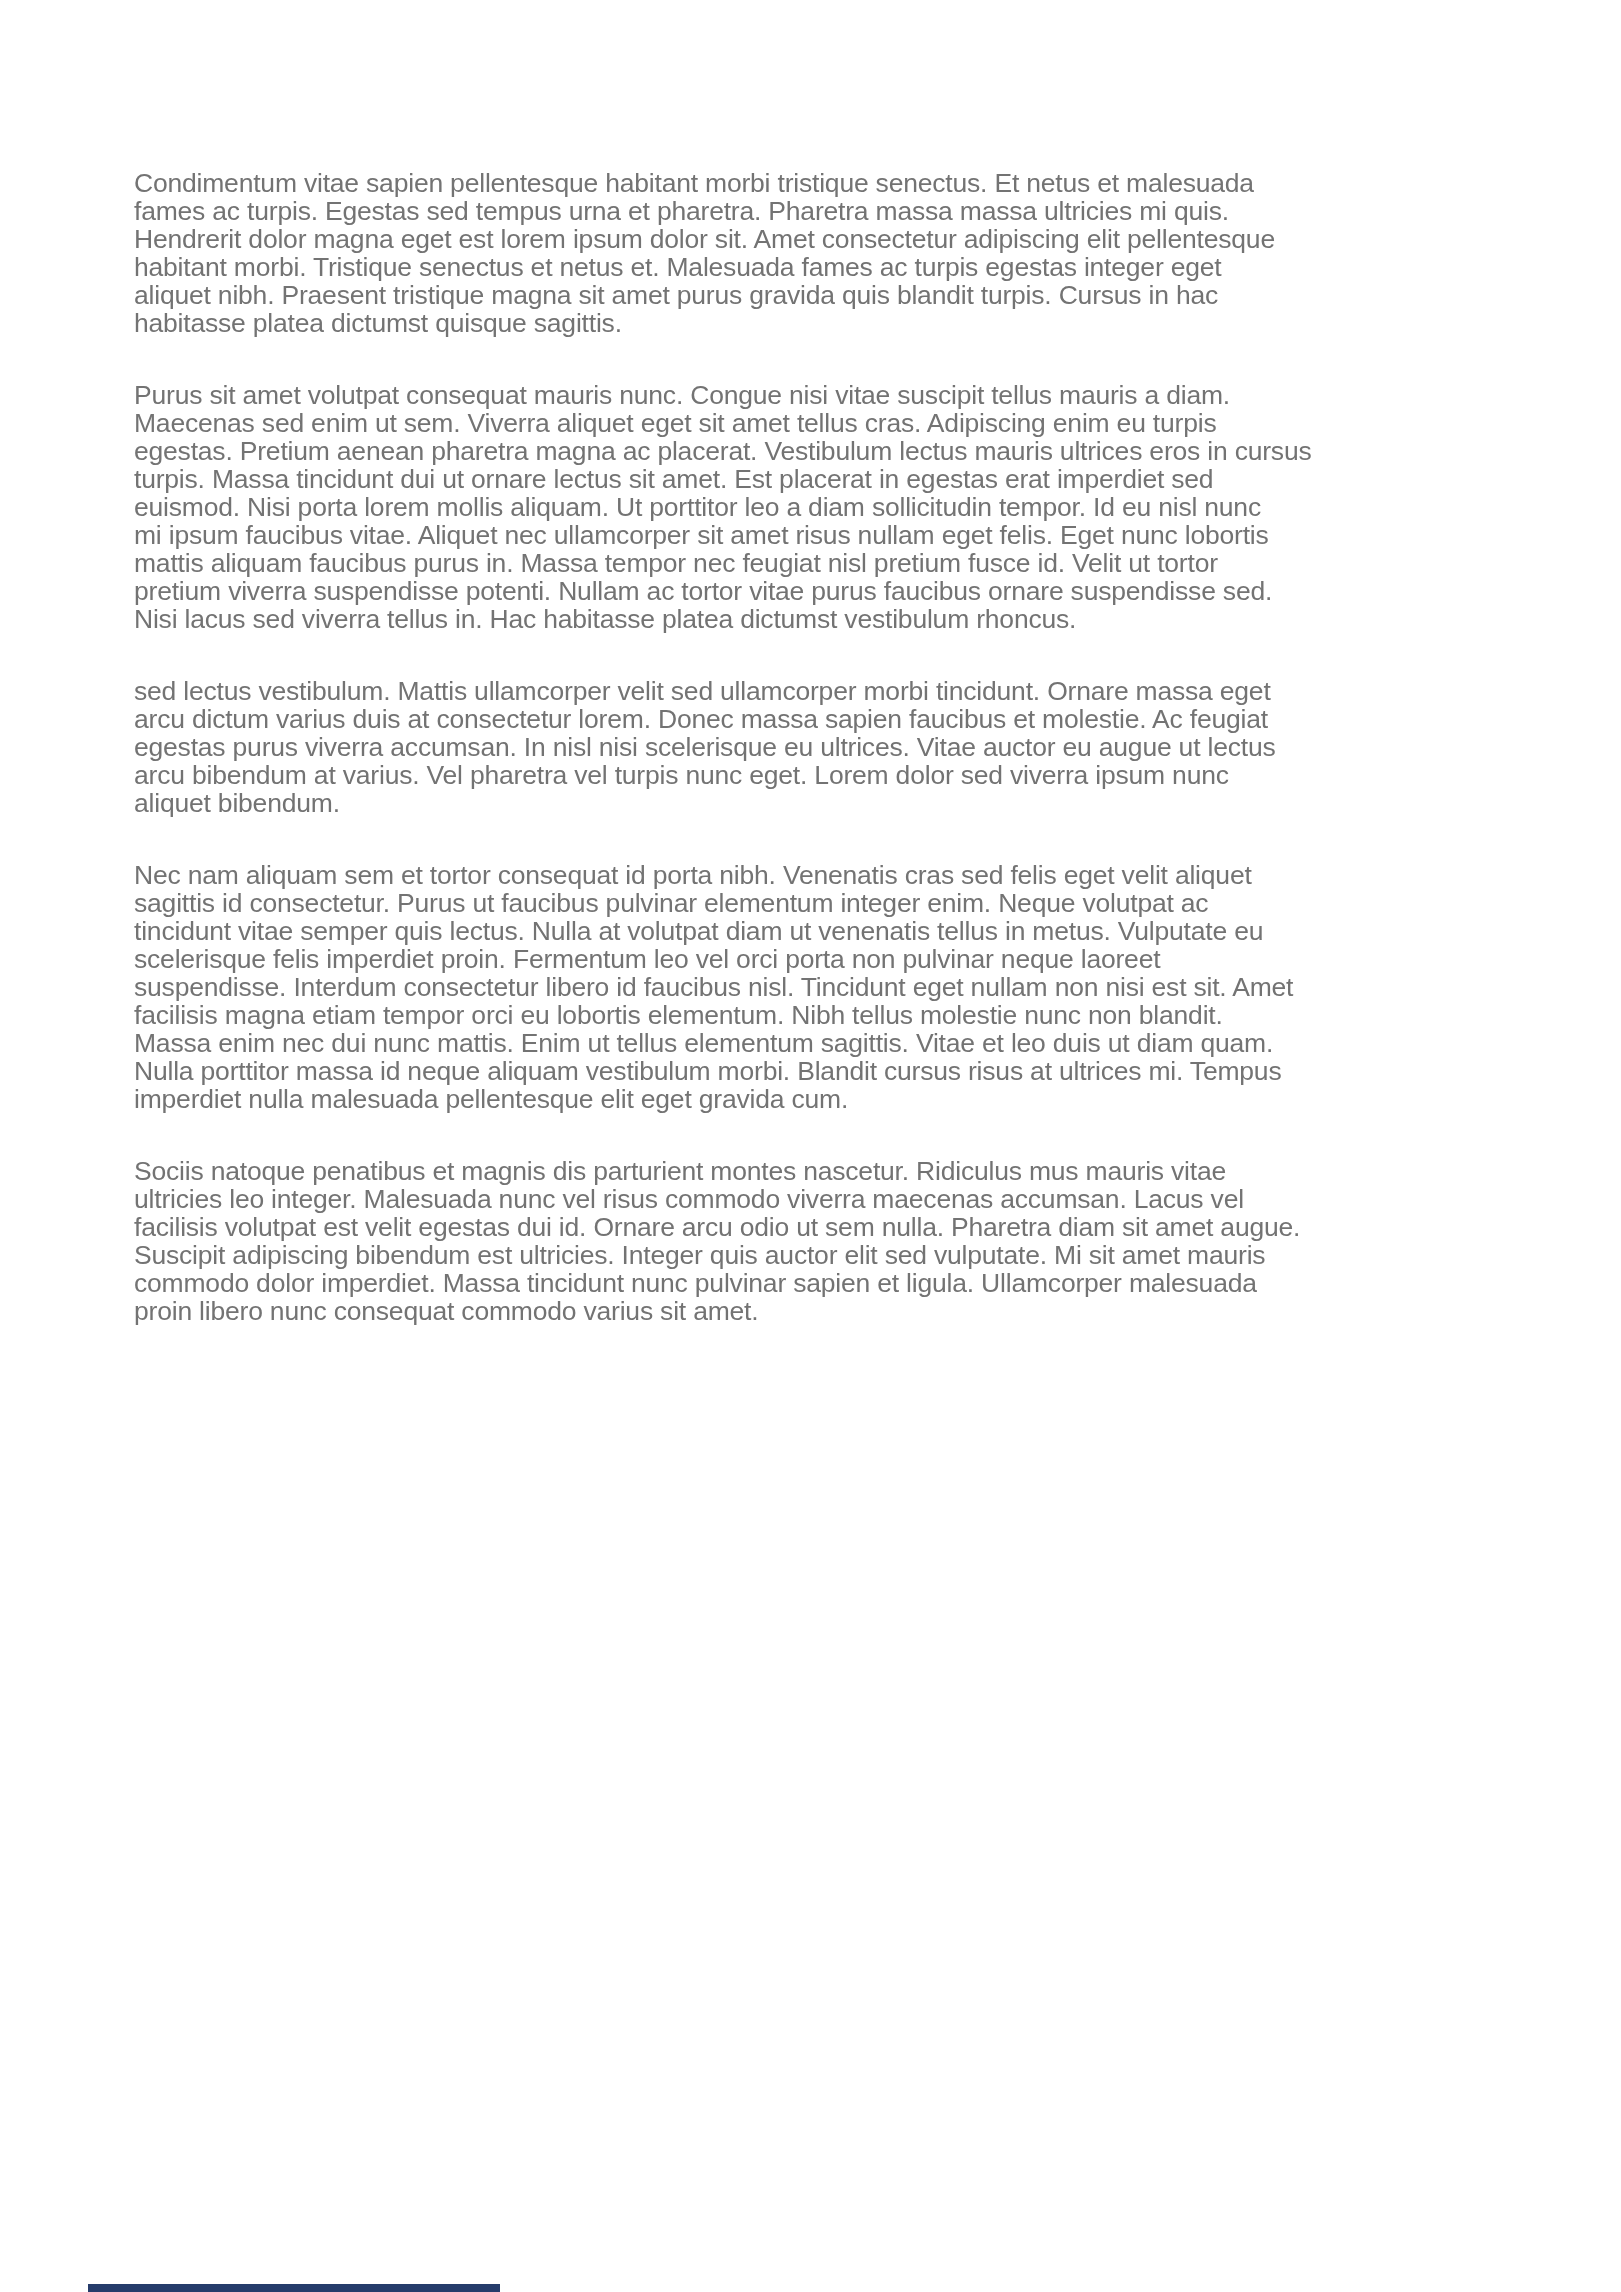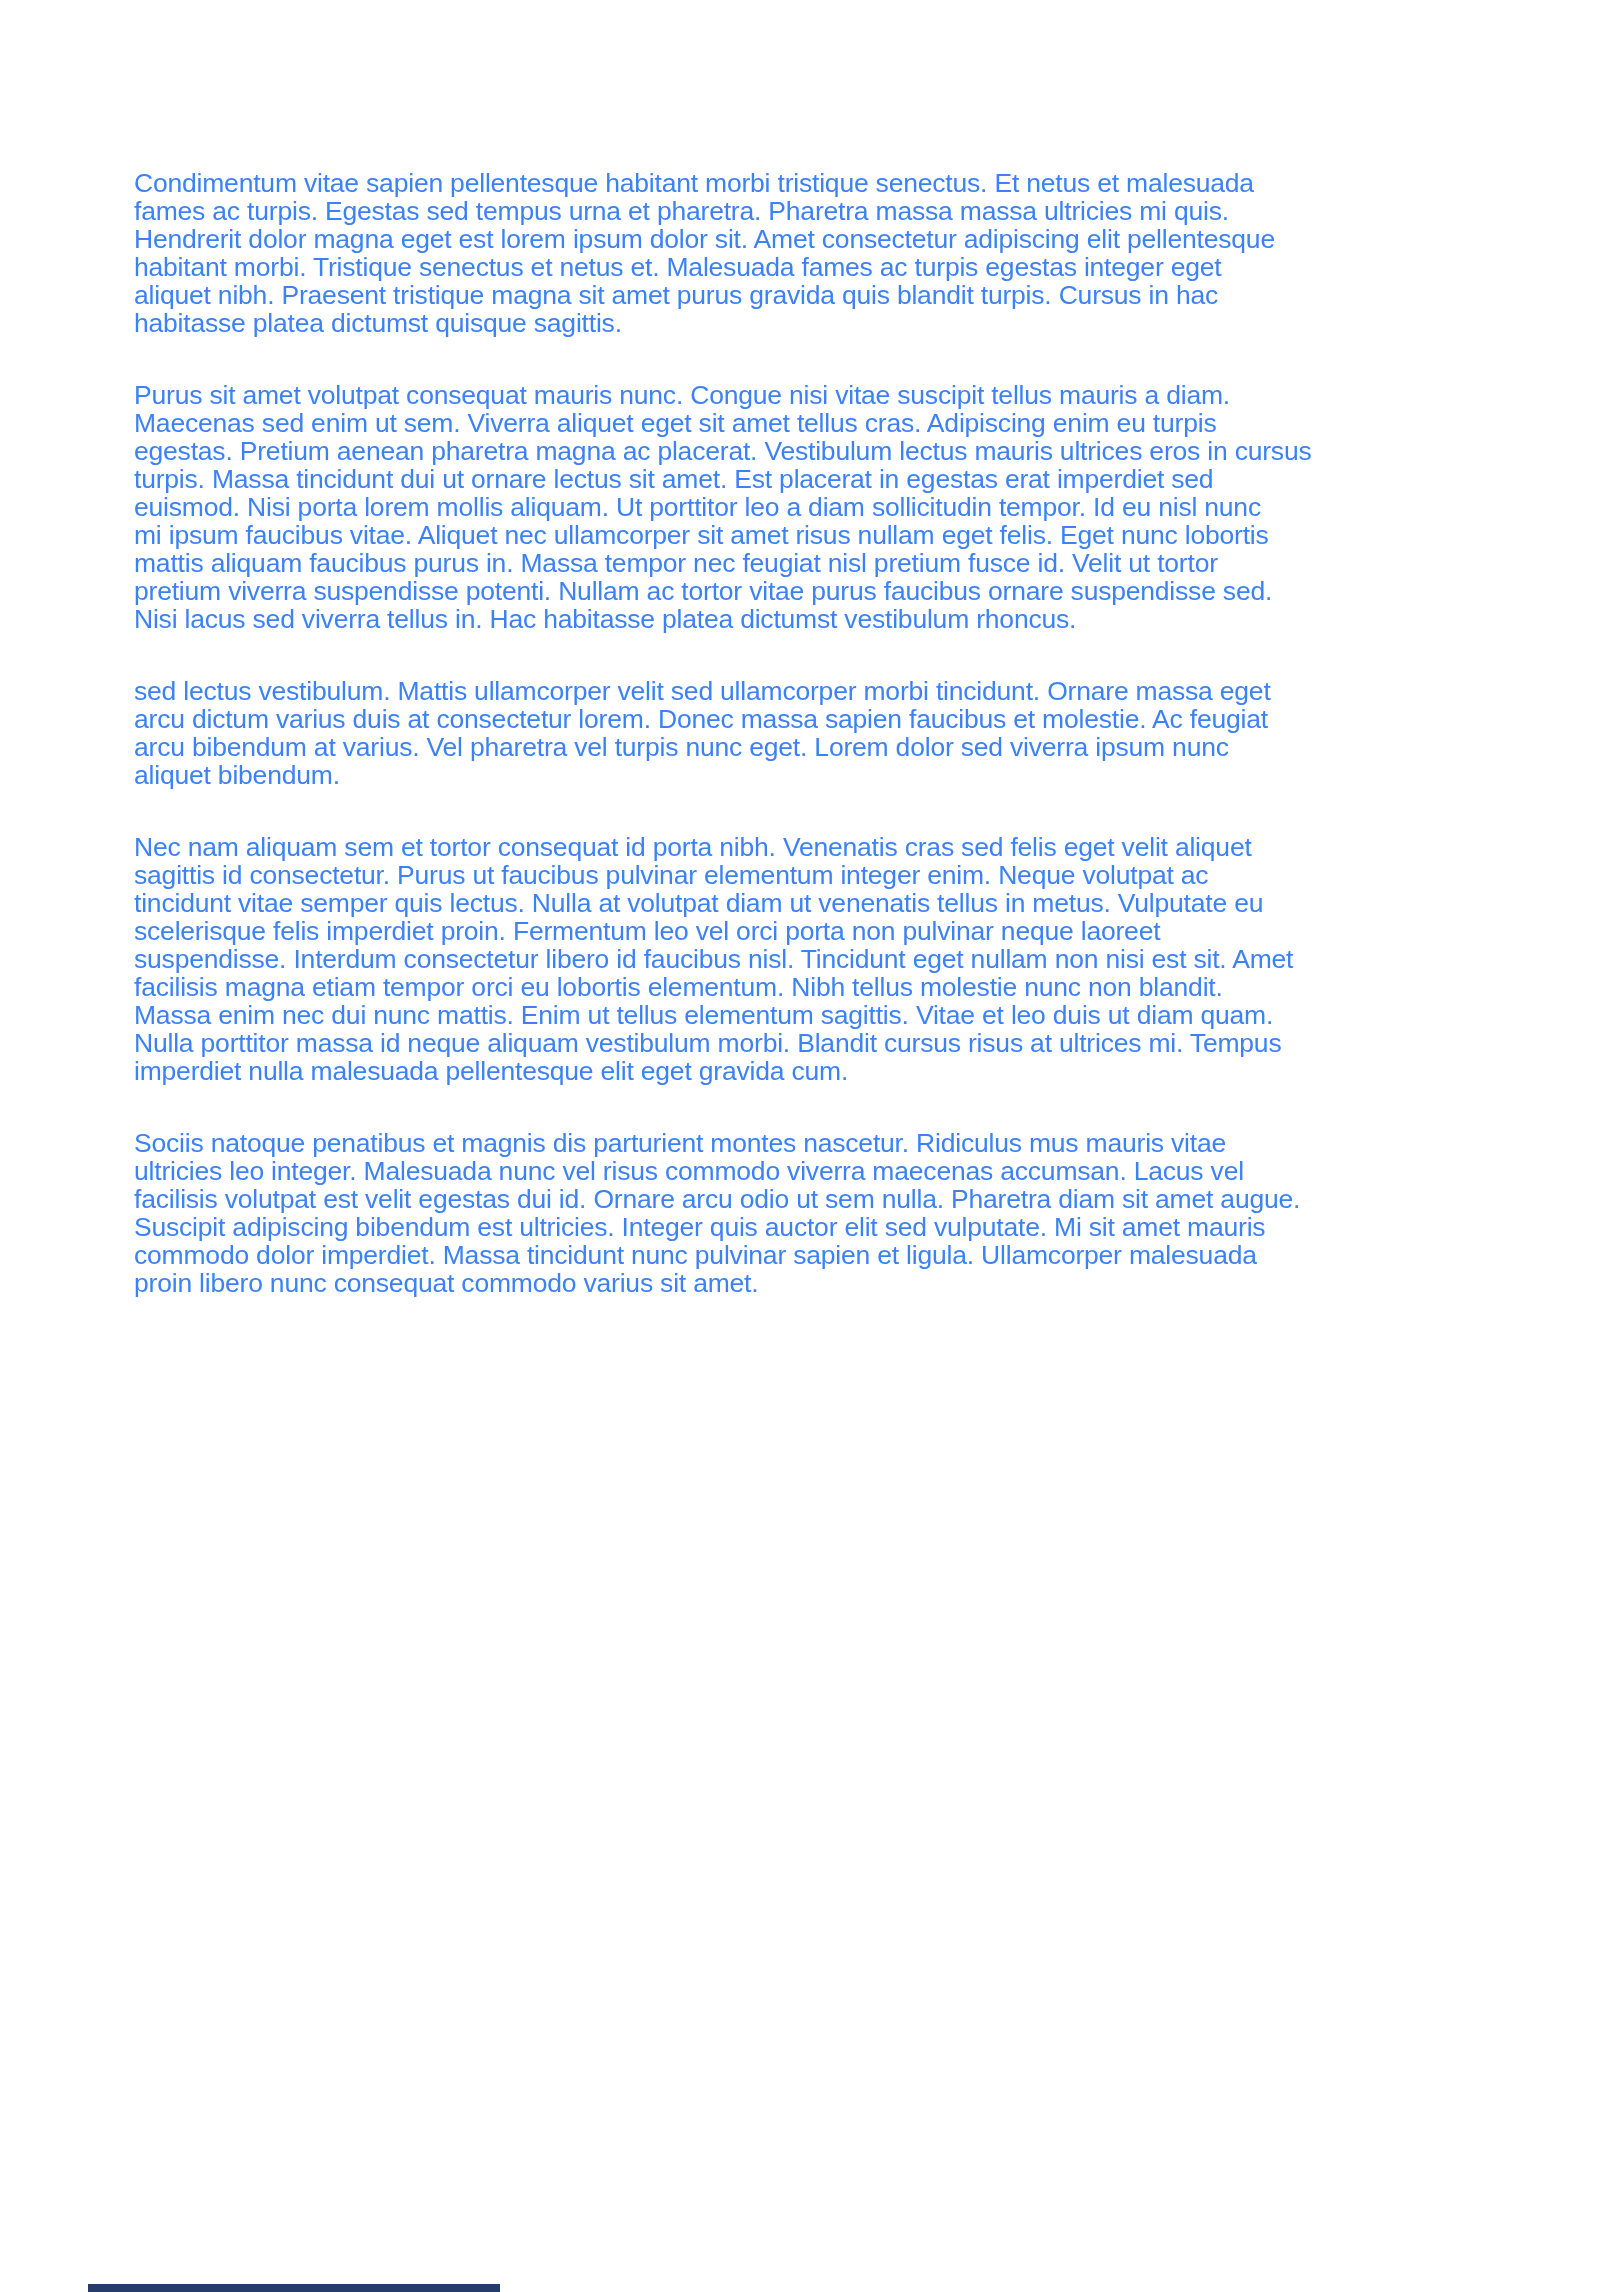--- a/index.html
+++ b/index.html
@@ -37,21 +37,21 @@
     bottom: 0;
     width: 412px;
     height: 8.8px;
     background: #263c6b;
   }
 </style>
 </head>
 <body>
 
 <div class="page" style="background: rgb(255, 255, 255);">
-  <div class="document-body" style="color: #3b82f6;">
+  <div class="document-body" style="color: #737373;">
       <div class="paragraph">
         <div class="line">Condimentum vitae sapien pellentesque habitant morbi tristique senectus. Et netus et malesuada</div>
         <div class="line">fames ac turpis. Egestas sed tempus urna et pharetra. Pharetra massa massa ultricies mi quis.</div>
         <div class="line">Hendrerit dolor magna eget est lorem ipsum dolor sit. Amet consectetur adipiscing elit pellentesque</div>
         <div class="line">habitant morbi. Tristique senectus et netus et. Malesuada fames ac turpis egestas integer eget</div>
         <div class="line">aliquet nibh. Praesent tristique magna sit amet purus gravida quis blandit turpis. Cursus in hac</div>
         <div class="line">habitasse platea dictumst quisque sagittis.</div>
       </div>
       <div class="paragraph">
         <div class="line">Purus sit amet volutpat consequat mauris nunc. Congue nisi vitae suscipit tellus mauris a diam.</div>
@@ -60,20 +60,21 @@
         <div class="line">turpis. Massa tincidunt dui ut ornare lectus sit amet. Est placerat in egestas erat imperdiet sed</div>
         <div class="line">euismod. Nisi porta lorem mollis aliquam. Ut porttitor leo a diam sollicitudin tempor. Id eu nisl nunc</div>
         <div class="line">mi ipsum faucibus vitae. Aliquet nec ullamcorper sit amet risus nullam eget felis. Eget nunc lobortis</div>
         <div class="line">mattis aliquam faucibus purus in. Massa tempor nec feugiat nisl pretium fusce id. Velit ut tortor</div>
         <div class="line">pretium viverra suspendisse potenti. Nullam ac tortor vitae purus faucibus ornare suspendisse sed.</div>
         <div class="line">Nisi lacus sed viverra tellus in. Hac habitasse platea dictumst vestibulum rhoncus.</div>
       </div>
       <div class="paragraph">
         <div class="line">sed lectus vestibulum. Mattis ullamcorper velit sed ullamcorper morbi tincidunt. Ornare massa eget</div>
         <div class="line">arcu dictum varius duis at consectetur lorem. Donec massa sapien faucibus et molestie. Ac feugiat</div>
+        <div class="line">egestas purus viverra accumsan. In nisl nisi scelerisque eu ultrices. Vitae auctor eu augue ut lectus</div>
         <div class="line">arcu bibendum at varius. Vel pharetra vel turpis nunc eget. Lorem dolor sed viverra ipsum nunc</div>
         <div class="line">aliquet bibendum.</div>
       </div>
       <div class="paragraph">
         <div class="line">Nec nam aliquam sem et tortor consequat id porta nibh. Venenatis cras sed felis eget velit aliquet</div>
         <div class="line">sagittis id consectetur. Purus ut faucibus pulvinar elementum integer enim. Neque volutpat ac</div>
         <div class="line">tincidunt vitae semper quis lectus. Nulla at volutpat diam ut venenatis tellus in metus. Vulputate eu</div>
         <div class="line">scelerisque felis imperdiet proin. Fermentum leo vel orci porta non pulvinar neque laoreet</div>
         <div class="line">suspendisse. Interdum consectetur libero id faucibus nisl. Tincidunt eget nullam non nisi est sit. Amet</div>
         <div class="line">facilisis magna etiam tempor orci eu lobortis elementum. Nibh tellus molestie nunc non blandit.</div>

